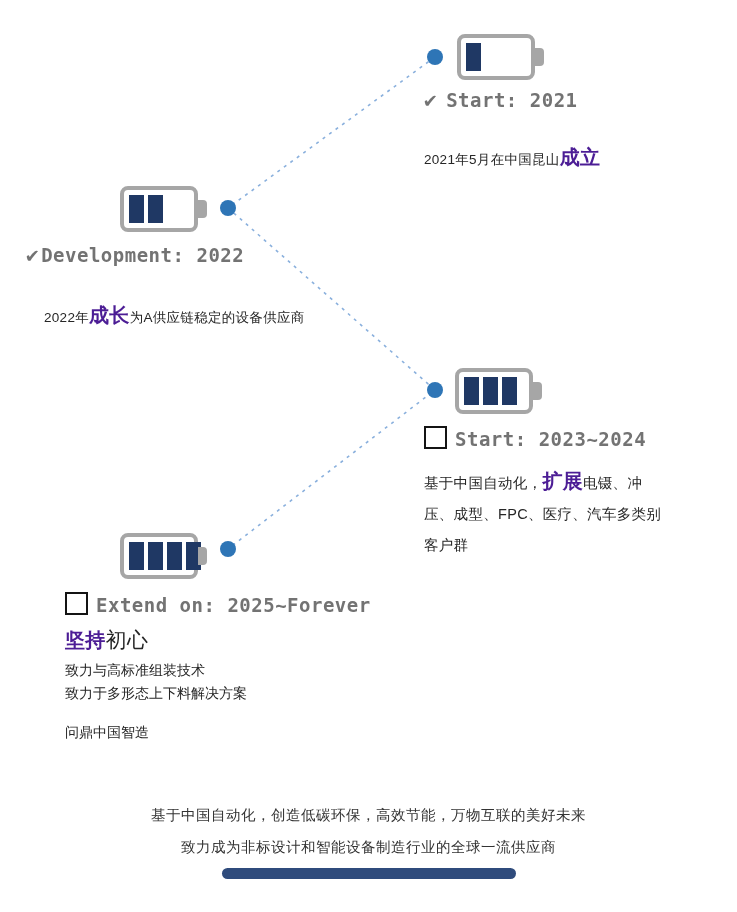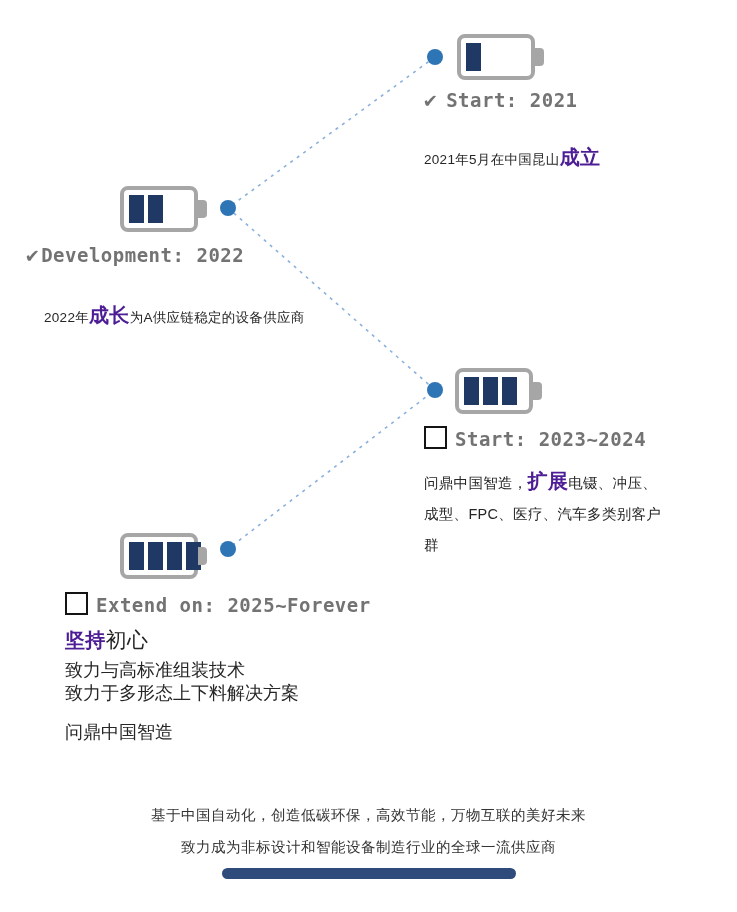--- a/index.html
+++ b/index.html
@@ -43,21 +43,21 @@
     border:2.5px solid #141414;background:#ffffff;
     margin-right:8px;vertical-align:-3px;
   }
 
   .desc{
     position:absolute;font-size:13.5px;color:#262626;letter-spacing:0.3px;
   }
   .desc .em{font-size:20px;font-weight:bold;color:#4c1d95;}
   .desc.wrap{width:240px;font-size:14.5px;line-height:31px;}
 
-  .sub-lines{position:absolute;font-size:18px;color:#262626;line-height:22.5px;}
+  .sub-lines{position:absolute;font-size:14px;color:#262626;line-height:22.5px;}
 
   .footer-line{
     position:absolute;left:0;width:737px;text-align:center;
     font-size:14.5px;color:#333333;letter-spacing:0.5px;
   }
   .footer-bar{
     position:absolute;left:222px;top:868px;width:294px;height:11px;
     border-radius:6px;background:#2f4b7c;
   }
 </style>
@@ -104,21 +104,21 @@
       <div class="bar"></div>
       <div class="bar"></div>
       <div class="bar"></div>
     </div>
 
   <div class="heading" style="left:424px;top:426px">
     <span class="checkbox"></span><span>Start:</span><span class="period">2023~2024</span>
   </div>
 
   <div class="desc wrap" style="left:424px;top:466px">
-    <span>问鼎中国智造，</span><span class="em">扩展</span><span>电镊、冲压、成型、FPC、医疗、汽车多类别客户群</span>
+    <span>基于中国自动化，</span><span class="em">扩展</span><span>电镊、冲压、成型、FPC、医疗、汽车多类别客户群</span>
   </div>
 
   <div class="battery" style="left:120px;top:533px">
       <div class="bar"></div>
       <div class="bar"></div>
       <div class="bar"></div>
       <div class="bar"></div>
     </div>
 
   <div class="heading" style="left:65px;top:592px">

